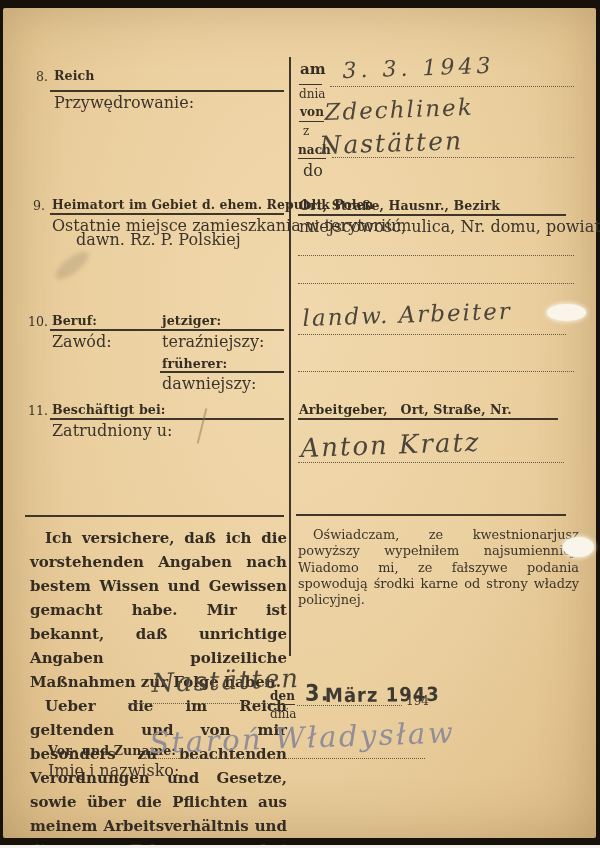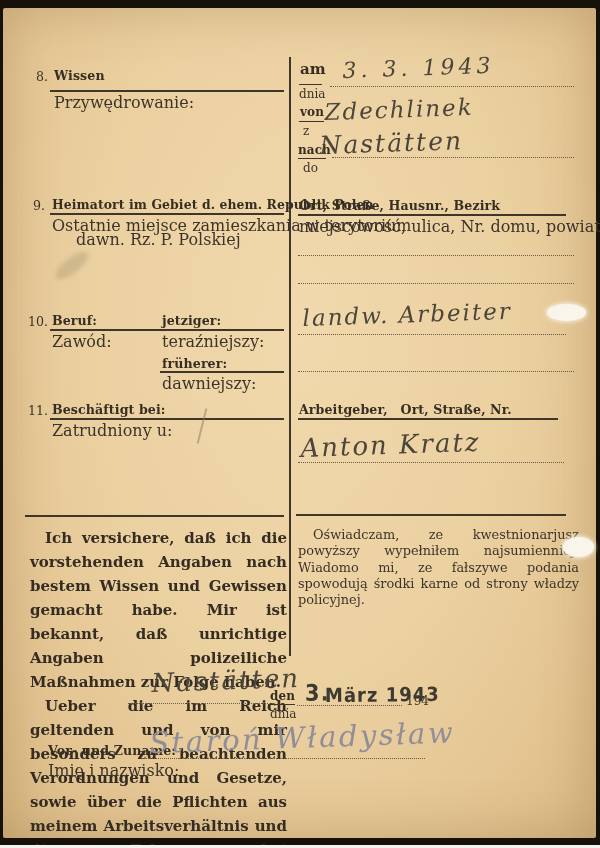--- a/index.html
+++ b/index.html
@@ -37,38 +37,38 @@
 </style>
 </head>
 <body>
 
 <div class="canvas">
   <div class="paper"></div>
 
   <div class="vline" style="left:289px; top:57px; height:599px;"></div>
 
   <div class="el num" style="left:36px; top:69px;">8.</div>
-  <div class="el frak" style="left:54px; top:68px;">Wissen</div>
+  <div class="el frak" style="left:54px; top:68px;">Reich</div>
   <div class="hr" style="left:50px; top:90px; width:234px;"></div>
   <div class="el rom" style="left:54px; top:93px;">Przywędrowanie:</div>
 
   <div class="el frak" style="left:300px; top:60px; font-size:15px;">am</div>
   <div class="hr" style="left:299px; top:84px; width:23px; height:1.2px;"></div>
   <div class="el rom" style="left:299px; top:87px; font-size:12px;">dnia</div>
   <div class="dotted" style="left:330px; top:86px; width:244px;"></div>
   <div class="el hw" style="left:343px; top:58px; font-size:22px; letter-spacing:4px;">3. 3. 1943</div>
 
   <div class="el frak" style="left:300px; top:105px; font-size:12px;">von</div>
   <div class="hr" style="left:299px; top:121px; width:25px; height:1.2px;"></div>
   <div class="el rom" style="left:303px; top:124px; font-size:12px;">z</div>
   <div class="el hw" style="left:325px; top:99px; font-size:23px;">Zdechlinek</div>
 
   <div class="el frak" style="left:298px; top:143px; font-size:12px;">nach</div>
   <div class="hr" style="left:298px; top:158px; width:28px; height:1.2px;"></div>
-  <div class="el rom" style="left:303px; top:161px; font-size:12px;">do</div>
+  <div class="el rom" style="left:303px; top:161px; font-size:16px;">do</div>
   <div class="dotted" style="left:332px; top:157px; width:242px;"></div>
   <div class="el hw" style="left:320px; top:131px; font-size:25px;">Nastätten</div>
 
   <div class="el num" style="left:33px; top:198px;">9.</div>
   <div class="el frak" style="left:52px; top:197px; font-size:12.4px;">Heimatort im Gebiet d. ehem. Republik Polen</div>
   <div class="hr" style="left:50px; top:213px; width:234px;"></div>
   <div class="el rom" style="left:52px; top:216px;">Ostatnie miejsce zamieszkania w terytorium</div>
   <div class="el rom" style="left:52px; top:230px;margin-left:24px;">dawn. Rz. P. Polskiej</div>
 
   <div class="el frak" style="left:299px; top:198px;">Ort, Straße, Hausnr., Bezirk</div>

